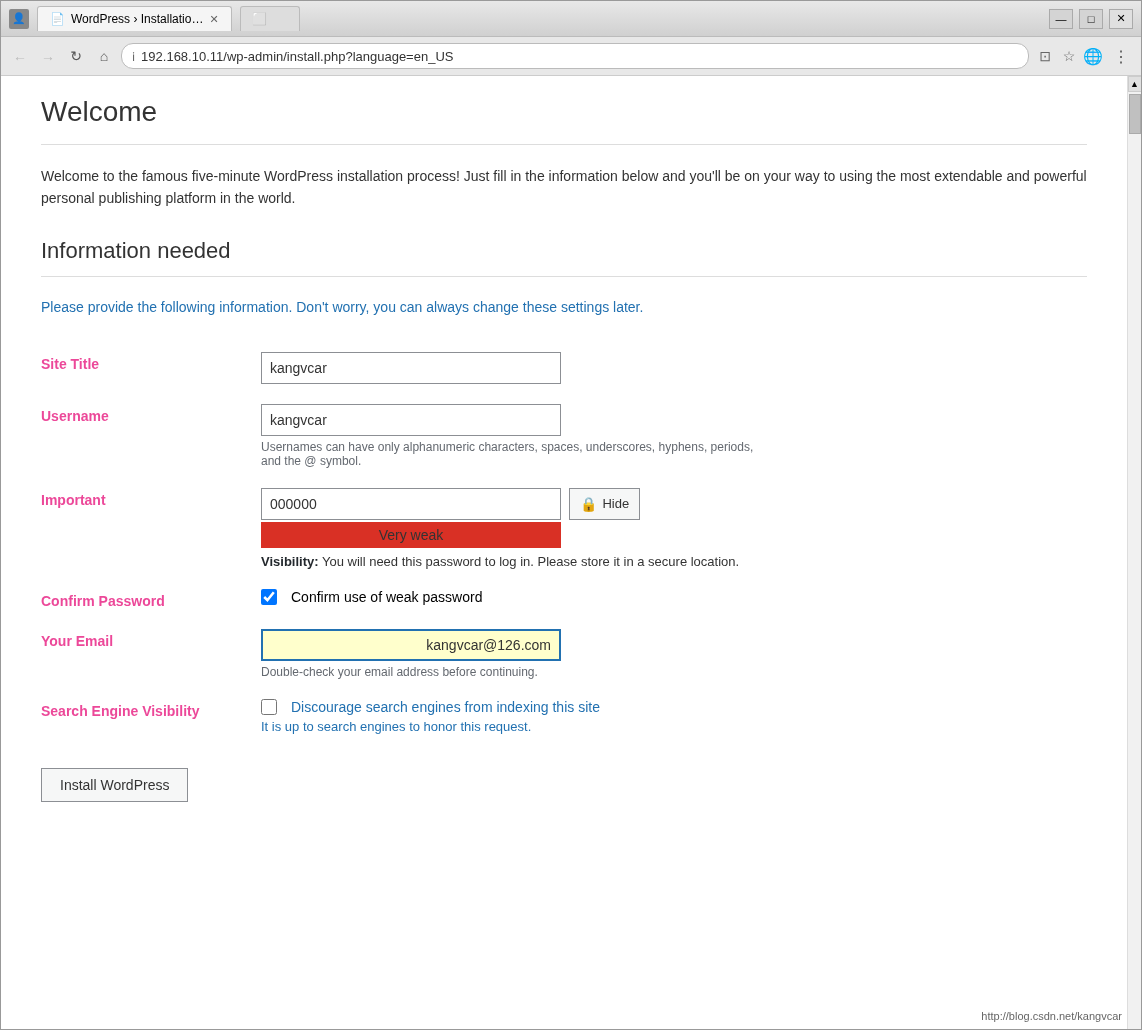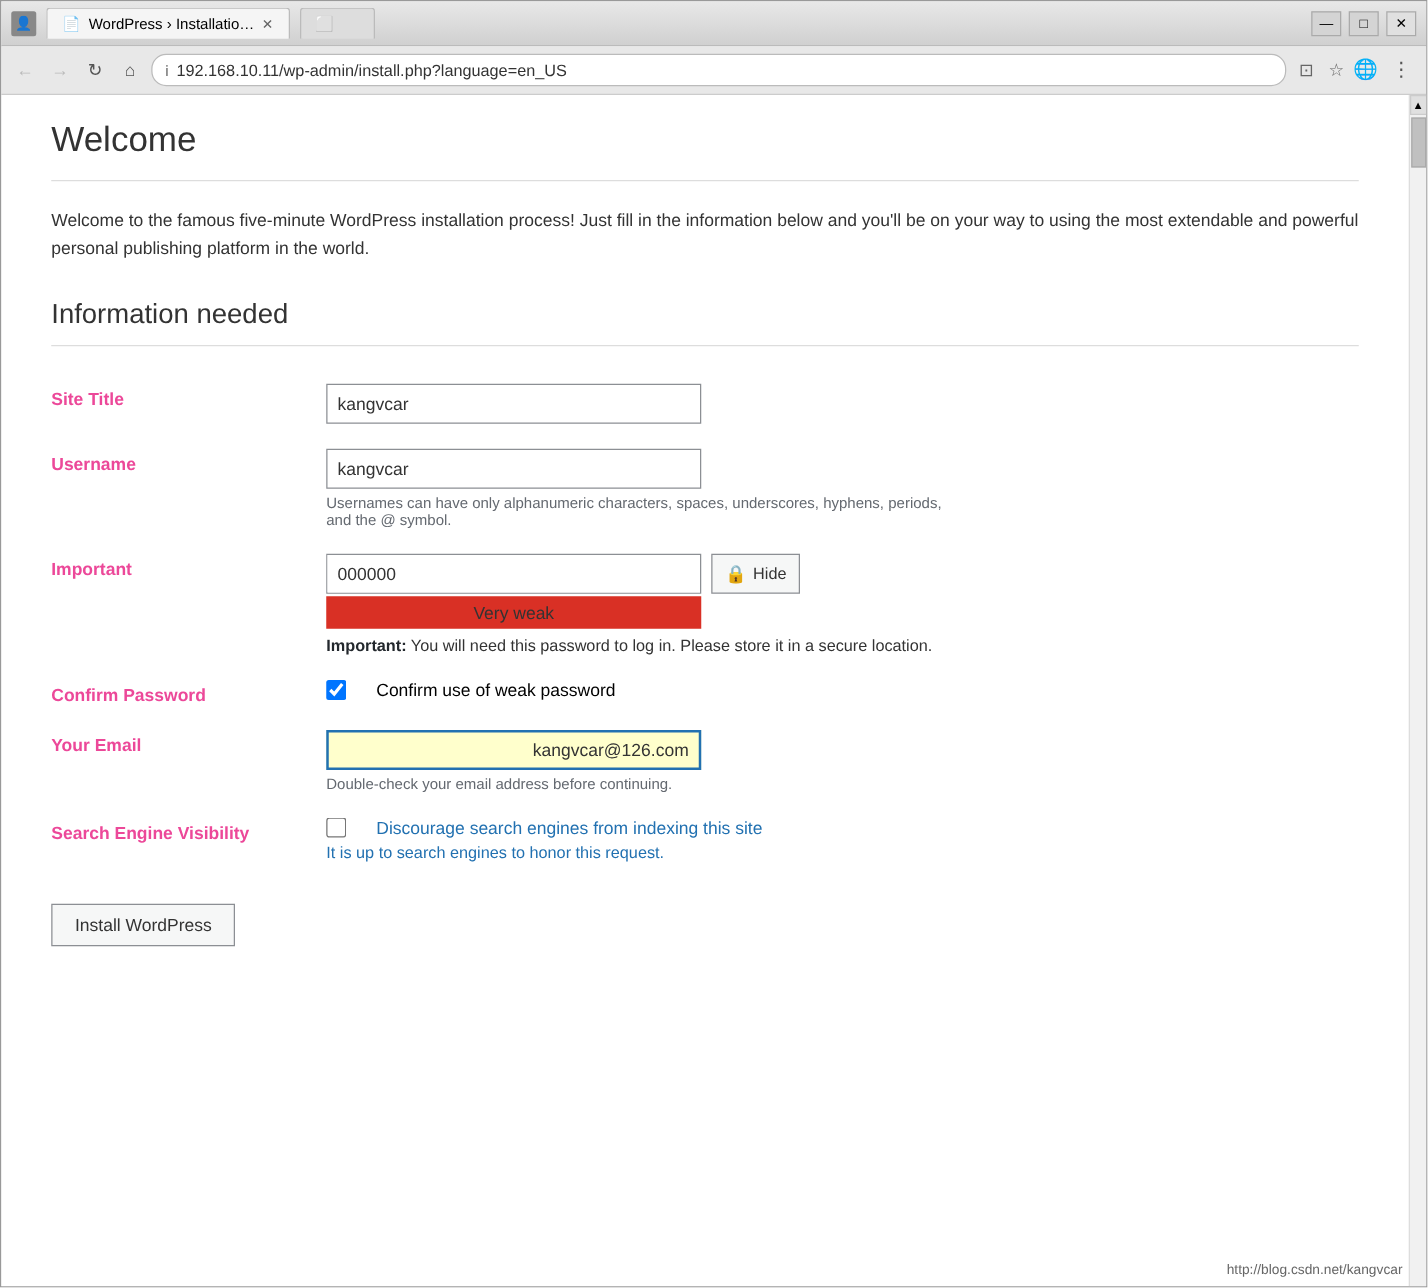--- a/index.html
+++ b/index.html
@@ -252,21 +252,21 @@
     }
     .important-note {
       font-size: 13px;
       color: #333;
       margin-top: 6px;
     }
     .important-note strong { color: #23282d; }
     .confirm-row {
       display: flex;
       align-items: center;
-      gap: 24px;
+      gap: 14px;
     }
     .confirm-row input[type="checkbox"] {
       width: 16px;
       height: 16px;
     }
     .hint-text {
       font-size: 12px;
       color: #646970;
       margin-top: 4px;
     }
@@ -339,20 +339,21 @@
 
   <div class="page-content">
     <div class="main-content">
 
       <h1>Welcome</h1>
       <div class="hr"></div>
       <p class="intro-text">Welcome to the famous five-minute WordPress installation process! Just fill in the information below and you'll be on your way to using the most extendable and powerful personal publishing platform in the world.</p>
 
       <h2>Information needed</h2>
       <div class="hr"></div>
+      <p class="info-text">Please provide the following information. Don't worry, you can always change these settings later.</p>
 
       <table class="form-table">
         <tbody>
 
           <tr>
             <td class="label">Site Title</td>
             <td class="field">
               <input type="text" value="kangvcar" style="">
             </td>
           </tr>
@@ -374,21 +375,21 @@
                 </div>
                 <button class="hide-btn">
                   <span style="font-size:14px;">🔒</span>
                   <span>Hide</span>
                 </button>
               </div>
               <div class="strength-bar">
                 <span>Very weak</span>
               </div>
               <p class="important-note">
-                <strong>Important:</strong> You will need this password to log in. Please store it in a secure location.
+                <strong>Visibility:</strong> You will need this password to log in. Please store it in a secure location.
               </p>
             </td>
           </tr>
 
           <tr>
             <td class="label">Confirm Password</td>
             <td class="field">
               <div class="confirm-row">
                 <input type="checkbox" checked="" style="">
                 <label>Confirm use of weak password</label>

